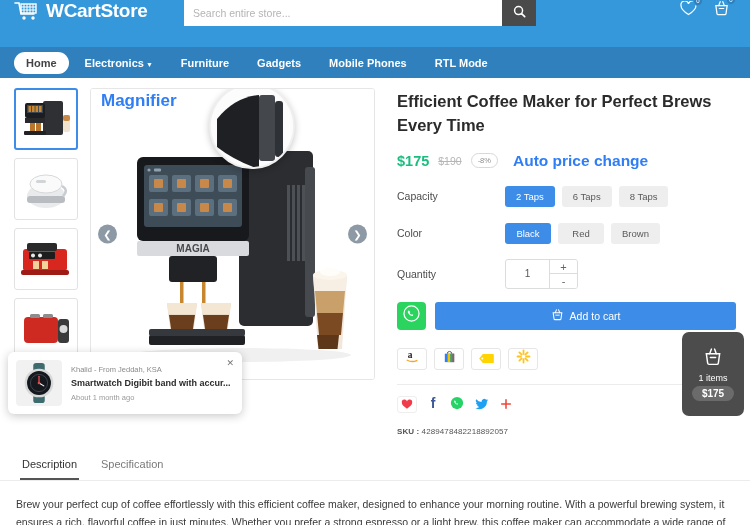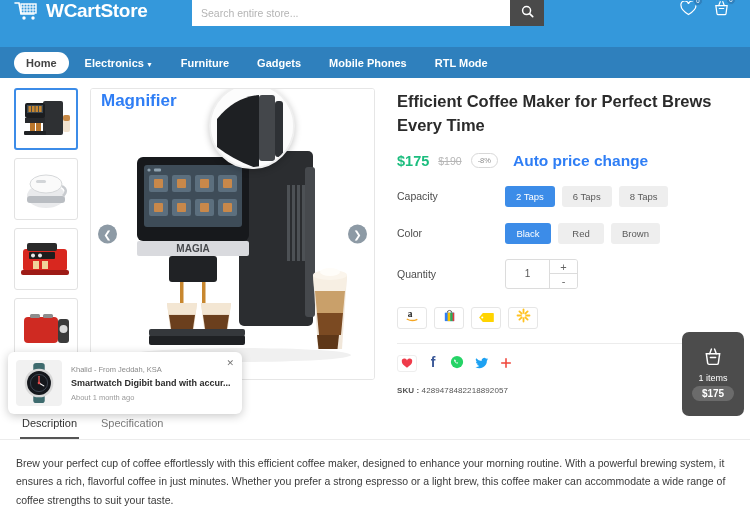--- a/index.html
+++ b/index.html
@@ -14,21 +14,21 @@
   
   .header {
     height: 47px; background: #3498db;
     display: flex; align-items: flex-start; padding: 0 14px;
   }
   .brand { display: flex; align-items: center; gap: 6px; width: 170px; }
   .brand-icon { color: #fff; display: flex; align-items: flex-end; }
   .brand-text {
     color: #ffffff; font-size: 19px; font-weight: bold; letter-spacing: -0.3px;
   }
-  .searchwrap { display: flex; height: 26px; margin-left: 8px; }
+  .searchwrap { display: flex; height: 26px; margin-left: 0; }
   .search-input {
     width: 318px; border: none; background: #fff; font-size: 10.5px;
     padding: 0 9px; color: #444; outline: none;
     font-family: "Liberation Sans", sans-serif;
   }
   .search-input::placeholder { color: #b4b4b4; }
   .search-btn {
     width: 34px; background: #4a4a4a; border: none; cursor: pointer;
     display: flex; align-items: center; justify-content: center;
   }
@@ -457,20 +457,40 @@
         <div class="optlabel">Quantity</div>
         <div class="stepper">
           <div class="qty-val">1</div>
           <div class="qty-btns">
             <div class="qty-btn plus">+</div>
             <div class="qty-btn minus">-</div>
           </div>
         </div>
       </div>
 
+      <div class="cartrow">
+        <div class="wa-btn">
+          <span>
+            <svg width="17" height="17" viewBox="0 0 18 18">
+              <circle cx="9" cy="9" r="8" fill="none" stroke="#fff" stroke-width="1.3"></circle>
+              <path d="M6.2 5.9 c-.4 0 -.8 .2 -1 .6 c-.3 .6 -.1 1.6 .6 2.6 c.8 1.1 1.9 2 3 2.4 c.8 .3 1.4 .2 1.7 -.2 c.2 -.3 .3 -.7 .2 -.9 l-1.2 -.7 l-.7 .7 c-.7 -.3 -1.5 -1.1 -1.9 -1.9 l.7 -.7 l-.7 -1.4 Z" fill="#fff"></path>
+            </svg>
+          </span>
+        </div>
+        <button class="addcart">
+          <span>
+            <svg width="13" height="13" viewBox="0 0 18 17">
+              <path d="M3 6 h12 l-1.2 8.5 a1.3 1.3 0 0 1 -1.3 1.1 h-7 a1.3 1.3 0 0 1 -1.3 -1.1 Z" fill="none" stroke="#fff" stroke-width="1.4"></path>
+              <path d="M6 6 l1.6 -4.2 M12 6 l-1.6 -4.2" stroke="#fff" stroke-width="1.4" fill="none" stroke-linecap="round"></path>
+              <path d="M6.6 9.4 h4.8" stroke="#fff" stroke-width="1.3" stroke-linecap="round"></path>
+            </svg>
+          </span>
+          <span>Add to cart</span>
+        </button>
+      </div>
 
       <div class="paybar">
         <div class="pay">
           <span>
             <svg width="17" height="15" viewBox="0 0 18 16">
               <text x="6.5" y="10" font-family="Liberation Serif, serif" font-size="10" font-weight="bold" fill="#191919" text-anchor="middle">a</text>
               <path d="M3.4 12 q5 2.6 10.2 .3" stroke="#f5a623" stroke-width="1.5" fill="none" stroke-linecap="round"></path>
             </svg>
           </span>
         </div>

